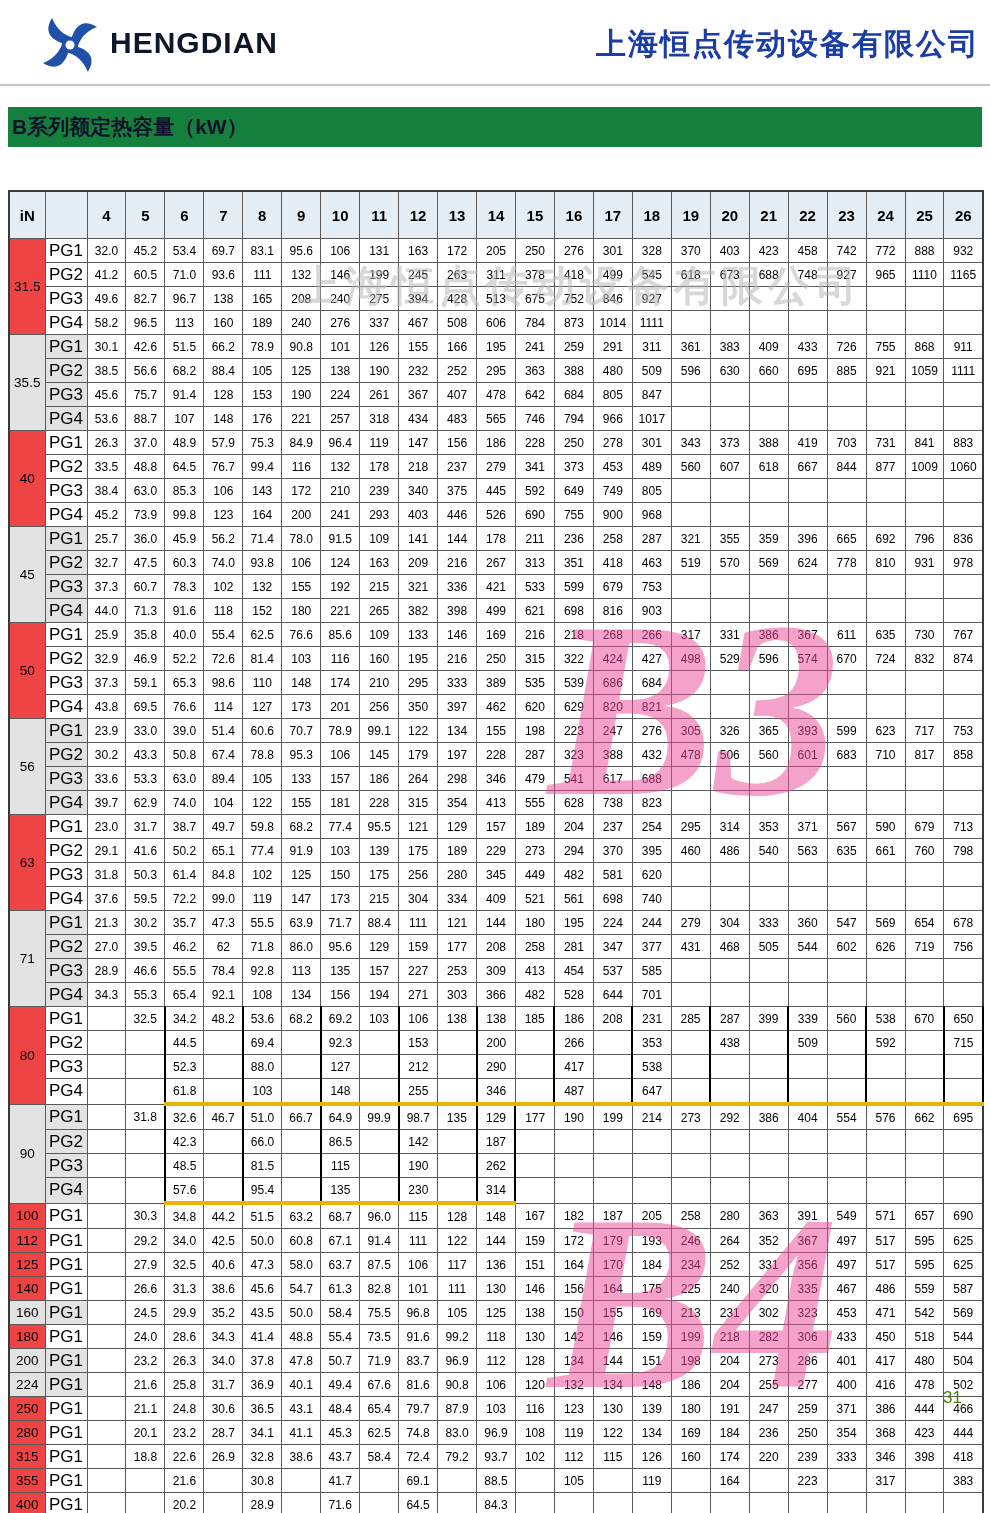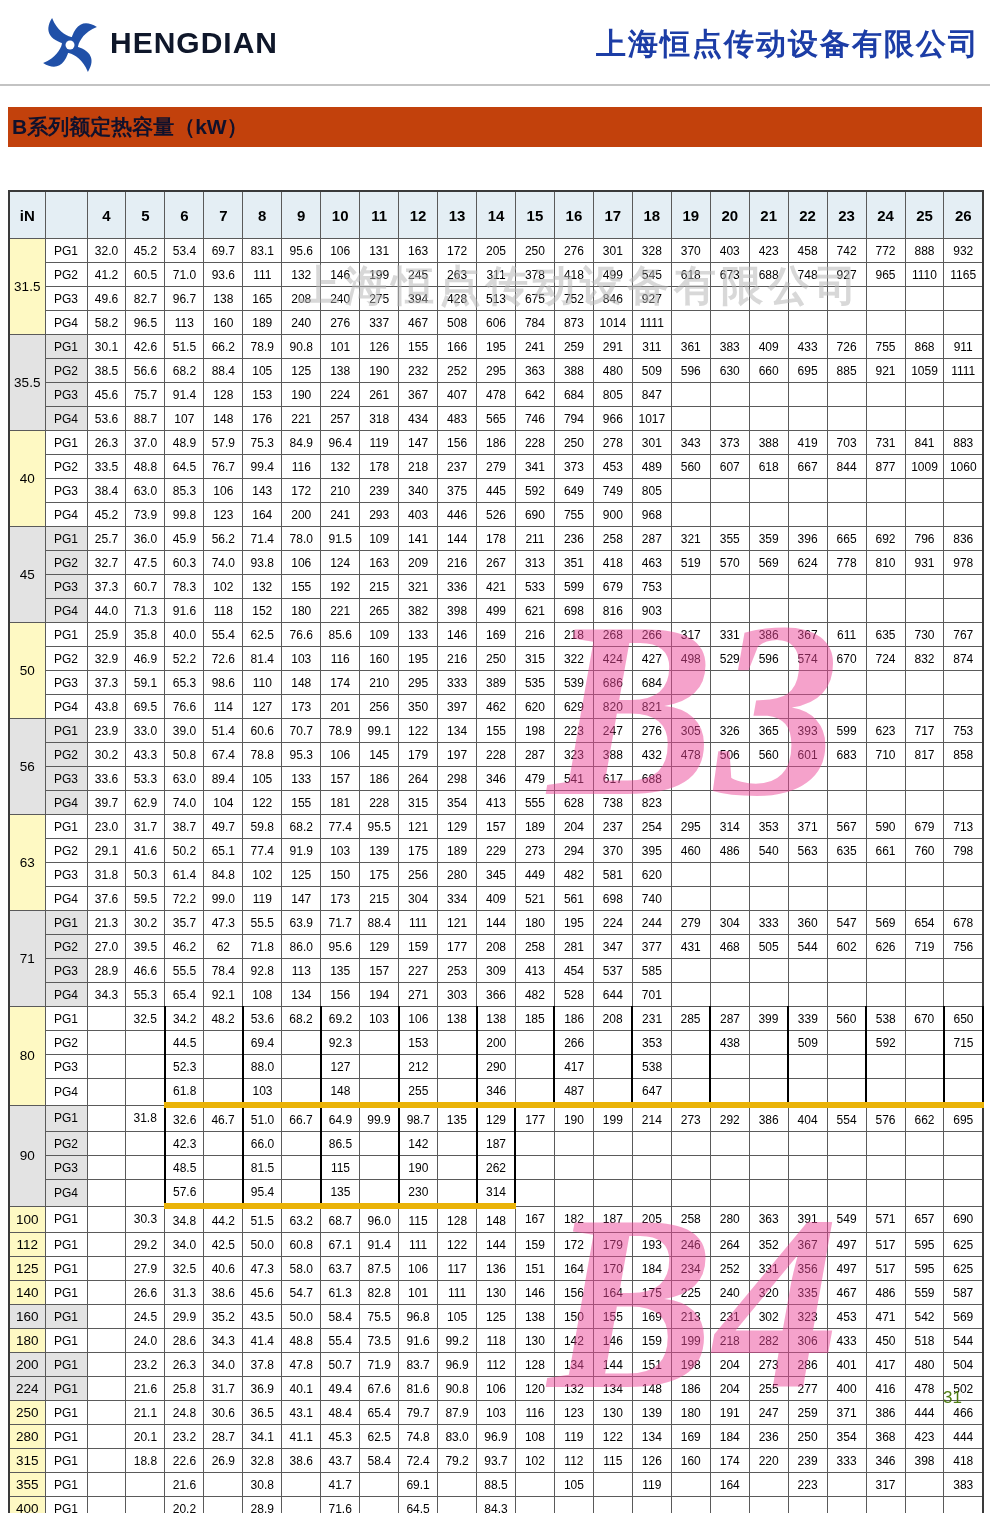--- a/index.html
+++ b/index.html
@@ -15,39 +15,39 @@
     color:#0f172a;letter-spacing:1px;
   }
   .company-name{
     position:absolute;right:10px;top:24px;font-size:30px;font-weight:bold;
     color:#1c3da6;letter-spacing:2px;font-family:"Liberation Serif","DejaVu Serif",serif;
   }
   .divider{position:absolute;left:0;top:84px;width:990px;height:2px;background:#c3c3c3;}
   
   .title-bar{
     position:absolute;left:8px;top:107px;width:974px;height:40px;
-    background:#c2410c;display:flex;align-items:center;
+    background:#15803d;display:flex;align-items:center;
   }
   .title-bar span{font-size:21px;font-weight:bold;color:#11112b;padding-left:4px;}
   
   .tbl-wrap{position:absolute;left:8px;top:190px;width:976px;}
   table{border-collapse:collapse;table-layout:fixed;width:976px;border:2px solid #3a3a3a;}
   th,td{
     border:1px solid #5a5a5a;text-align:center;vertical-align:middle;
     padding:0;height:23px;font-size:12px;color:#000;overflow:hidden;white-space:nowrap;
   }
   thead th{height:46px;background:#e4eef4;font-size:15px;font-weight:bold;}
-  td.in{font-size:13.5px;background:#fef9c3;}
-  td.pg{font-size:12px;background:#fff;}
+  td.in{font-size:13.5px;background:#ef4444;}
+  td.pg{font-size:17px;background:#fff;}
   td.shaded{background:#e3e3e3;}
   tr.gtop td{border-top:1.5px solid #3a3a3a;}
   td.hl{border-left:2px solid #000;}
   td.hr{border-right:2px solid #000;}
   td.ht{border-top:2px solid #000;}
-  td.hb{border-bottom:6px solid #eab308;}
+  td.hb{border-bottom:4px solid #eab308;}
   
   .wm{position:absolute;pointer-events:none;z-index:5;}
   .wm-cn{
     left:298px;top:258px;font-size:42px;font-weight:bold;letter-spacing:5px;
     color:#b9b9b9;opacity:0.55;font-family:"Liberation Serif","DejaVu Serif",serif;
   }
   .wm-big{
     font-size:250px;font-style:italic;font-weight:bold;
     font-family:"Liberation Serif","DejaVu Serif",serif;
     color:#ec4899;opacity:0.50;line-height:1;

